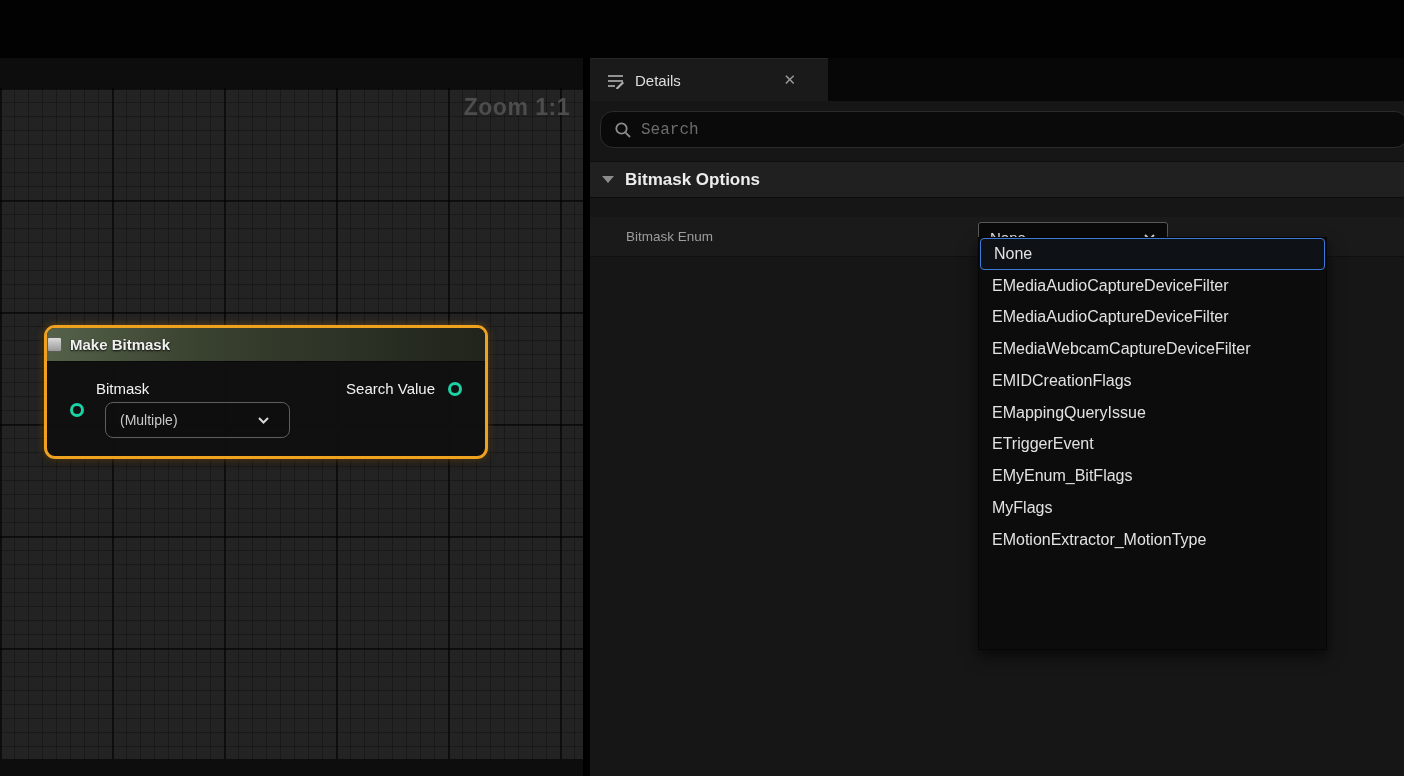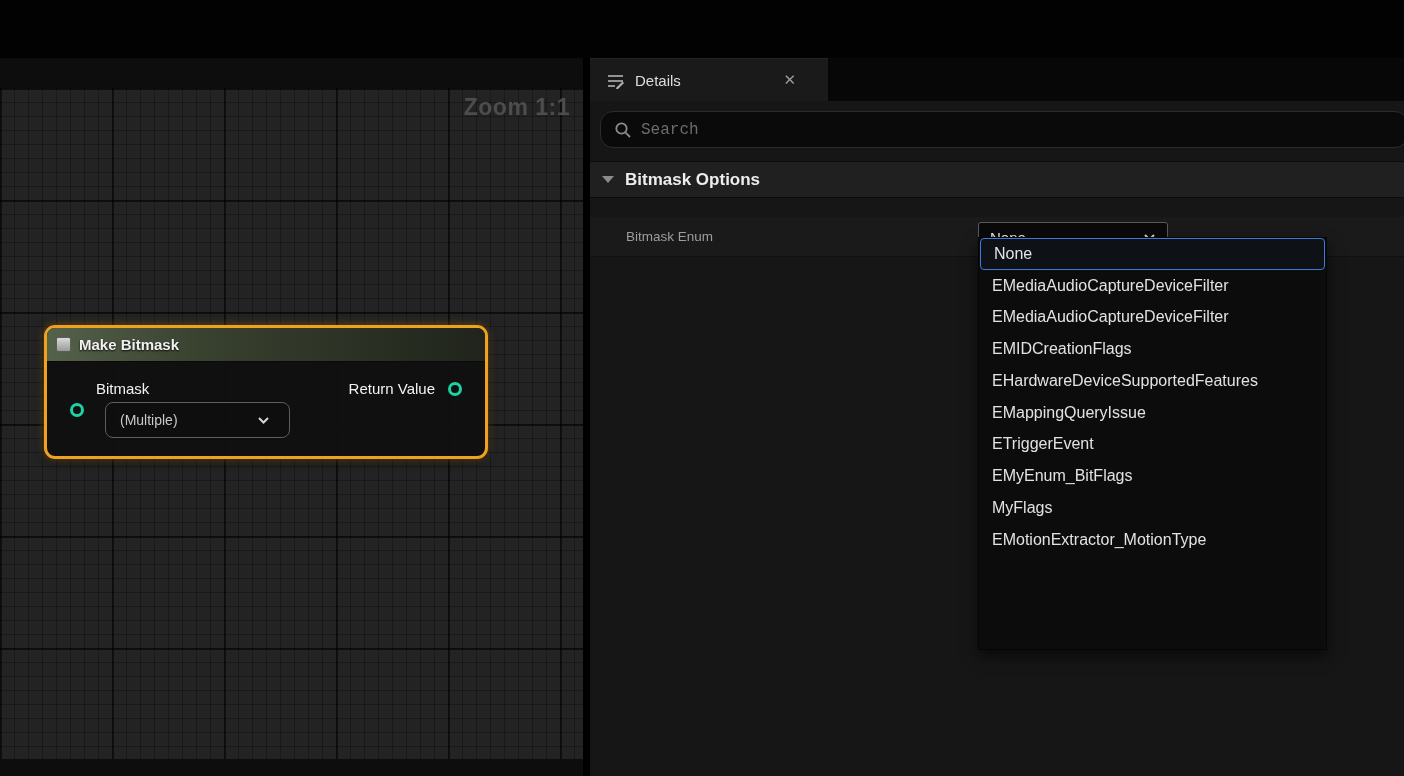--- a/index.html
+++ b/index.html
@@ -33,21 +33,21 @@
   }
 
   
   .bp-node {
     position: absolute; left: 44px; top: 237px; width: 444px; height: 134px;
     border: 3px solid #efa120; border-radius: 11px;
     box-shadow: 0 0 9px rgba(239,161,32,0.35), 0 3px 8px rgba(0,0,0,0.5);
     overflow: hidden; background: rgba(16,16,16,0.95);
   }
   .bp-node-header {
-    height: 34px; display: flex; align-items: center; padding-left: 9px;
+    height: 34px; display: flex; align-items: center; 
     background: linear-gradient(90deg, #55624a 0%, #39412f 35%, #20241c 100%);
     border-bottom: 1px solid #0a0a0a;
   }
   .bp-node-icon {
     width: 15px; height: 15px; margin-right: 8px;
     background: linear-gradient(#dadada, #9a9a9a);
     border: 1px solid #5c5f57; border-radius: 2px;
   }
   .bp-node-title { font-size: 15px; font-weight: bold; color: #f0f0f0; text-shadow: 0 1px 2px rgba(0,0,0,0.9); }
   .bp-node-body { position: relative; height: 94px; }
@@ -157,21 +157,21 @@
         </div>
         <div class="bp-node-body">
           <div class="pin pin-in"></div>
           <div class="pin-label pin-label-in">Bitmask</div>
           <div class="node-combo">
             <span class="node-combo-value">(Multiple)</span>
             <svg class="chev" viewBox="0 0 11 7">
                 <polyline points="1,1 5.5,5.5 10,1"></polyline>
               </svg>
           </div>
-          <div class="pin-label pin-label-out">Return Value</div>
+          <div class="pin-label pin-label-out">Search Value</div>
           <div class="pin pin-out"></div>
         </div>
       </div>
     </div>
   </div>
 
   <div class="panel-divider"></div>
 
   <div class="details">
 
@@ -210,22 +210,22 @@
         <svg class="chev" viewBox="0 0 11 7">
             <polyline points="1,1 5.5,5.5 10,1"></polyline>
           </svg>
       </div>
     </div>
 
     <div class="dd-list">
         <div class="dd-item dd-selected">None</div>
         <div class="dd-item">EMediaAudioCaptureDeviceFilter</div>
         <div class="dd-item">EMediaAudioCaptureDeviceFilter</div>
+        <div class="dd-item">EMediaWebcamCaptureDeviceFilter</div>
         <div class="dd-item">EMIDCreationFlags</div>
-        <div class="dd-item">EHardwareDeviceSupportedFeatures</div>
         <div class="dd-item">EMappingQueryIssue</div>
         <div class="dd-item">ETriggerEvent</div>
         <div class="dd-item">EMyEnum_BitFlags</div>
         <div class="dd-item">MyFlags</div>
         <div class="dd-item">EMotionExtractor_MotionType</div>
       </div>
 
   </div>
 </div>
 

